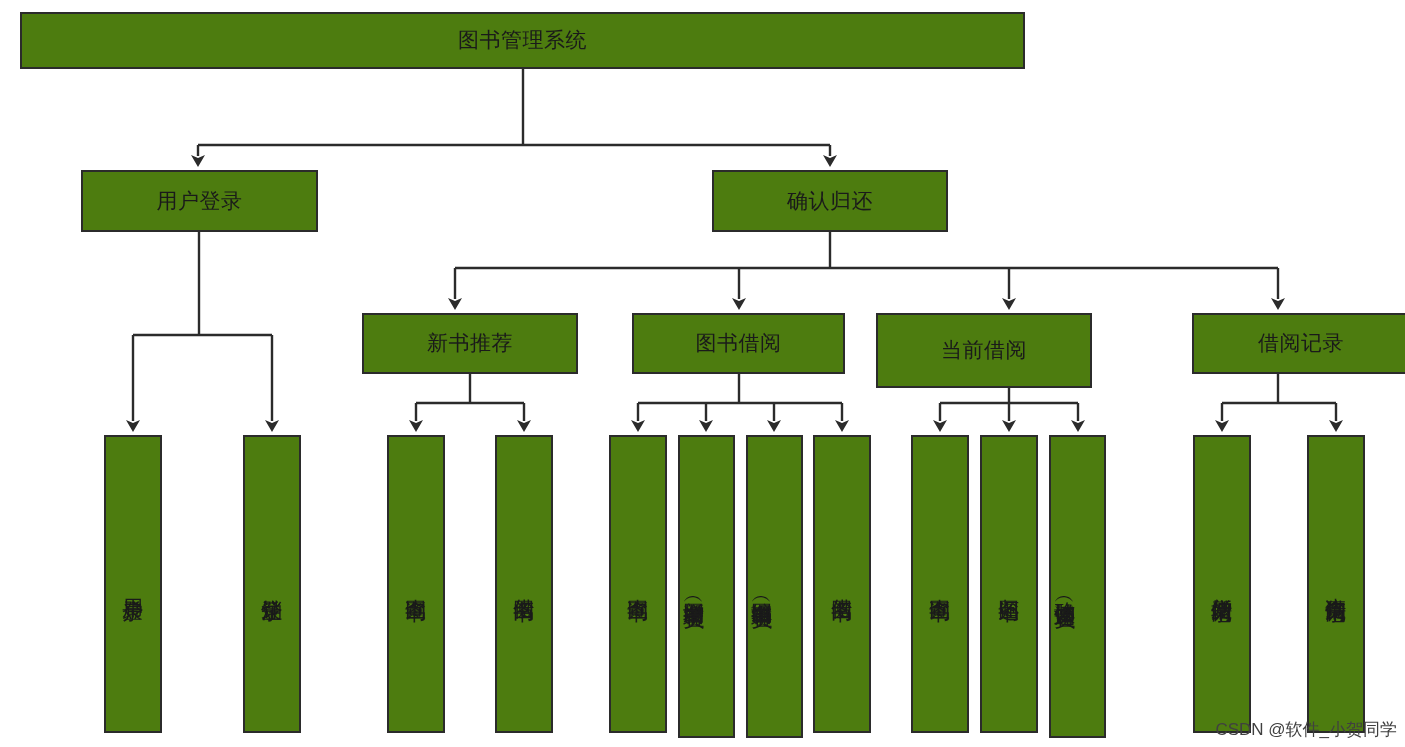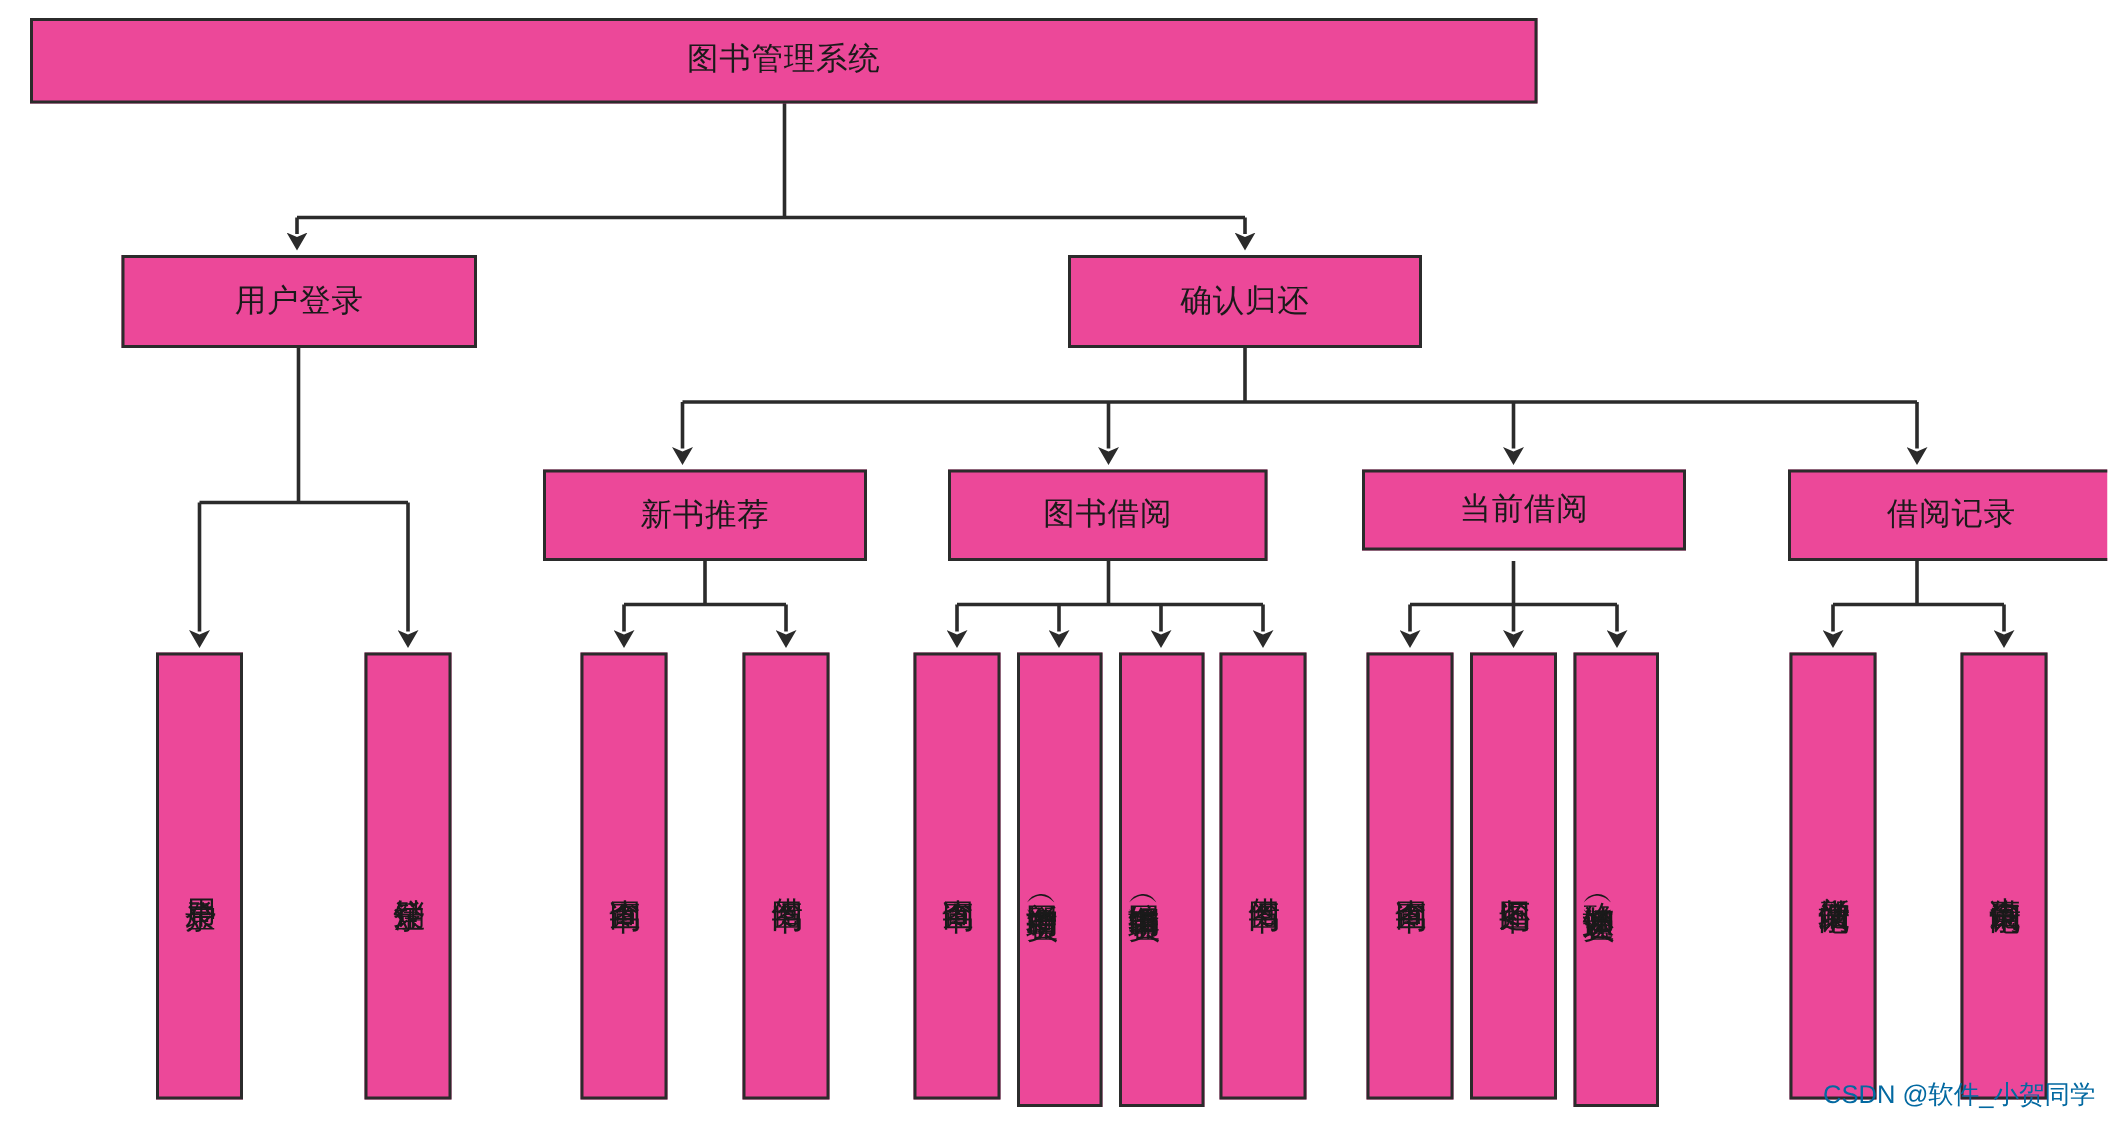--- a/index.html
+++ b/index.html
@@ -14,21 +14,21 @@
     position: relative;
     width: 1405px;
     height: 747px;
     background: #ffffff;
     overflow: hidden;
   }
   .node {
     position: absolute;
     box-sizing: border-box;
     border: 2px solid #2b2b2b;
-    background: #ec4899;
+    background: #4d7c0f;
     display: flex;
     align-items: center;
     justify-content: center;
     color: #1a1a1a;
   }
   .node-label {
     font-size: 21px;
     line-height: 1.15;
     letter-spacing: 0.5px;
     white-space: nowrap;
@@ -66,21 +66,21 @@
     fill: none;
   }
   .arrowhead {
     fill: #2b2b2b;
   }
   .watermark {
     position: absolute;
     right: 8px;
     bottom: 6px;
     font-size: 17px;
-    color: #0369a1;
+    color: #404040;
     white-space: nowrap;
     user-select: none;
   }
 </style>
 </head>
 <body>
 
 <div id="canvas">
 
   <svg id="wires" viewBox="0 0 1405 747">
@@ -143,21 +143,21 @@
   <div class="node" style="left:712px; top:170px; width:236px; height:62px;">
     <span class="node-label">确认归还</span>
   </div>
 
   <div class="node" style="left:362px; top:313px; width:216px; height:61px;font-family:Liberation Serif, serif;">
     <span class="node-label">新书推荐</span>
   </div>
   <div class="node" style="left:632px; top:313px; width:213px; height:61px;">
     <span class="node-label">图书借阅</span>
   </div>
-  <div class="node" style="left:908px; top:313px; width:216px; height:54px;">
+  <div class="node" style="left:876px; top:313px; width:216px; height:75px;">
     <span class="node-label">当前借阅</span>
   </div>
   <div class="node" style="left:1192px; top:313px; width:218px; height:61px;">
     <span class="node-label">借阅记录</span>
   </div>
 
   <div class="node vertical centered" style="left:104px; top:435px; width:58px; height:298px;">
     <span class="node-label">用户登录</span>
   </div>
   <div class="node vertical centered" style="left:243px; top:435px; width:58px; height:298px;">

